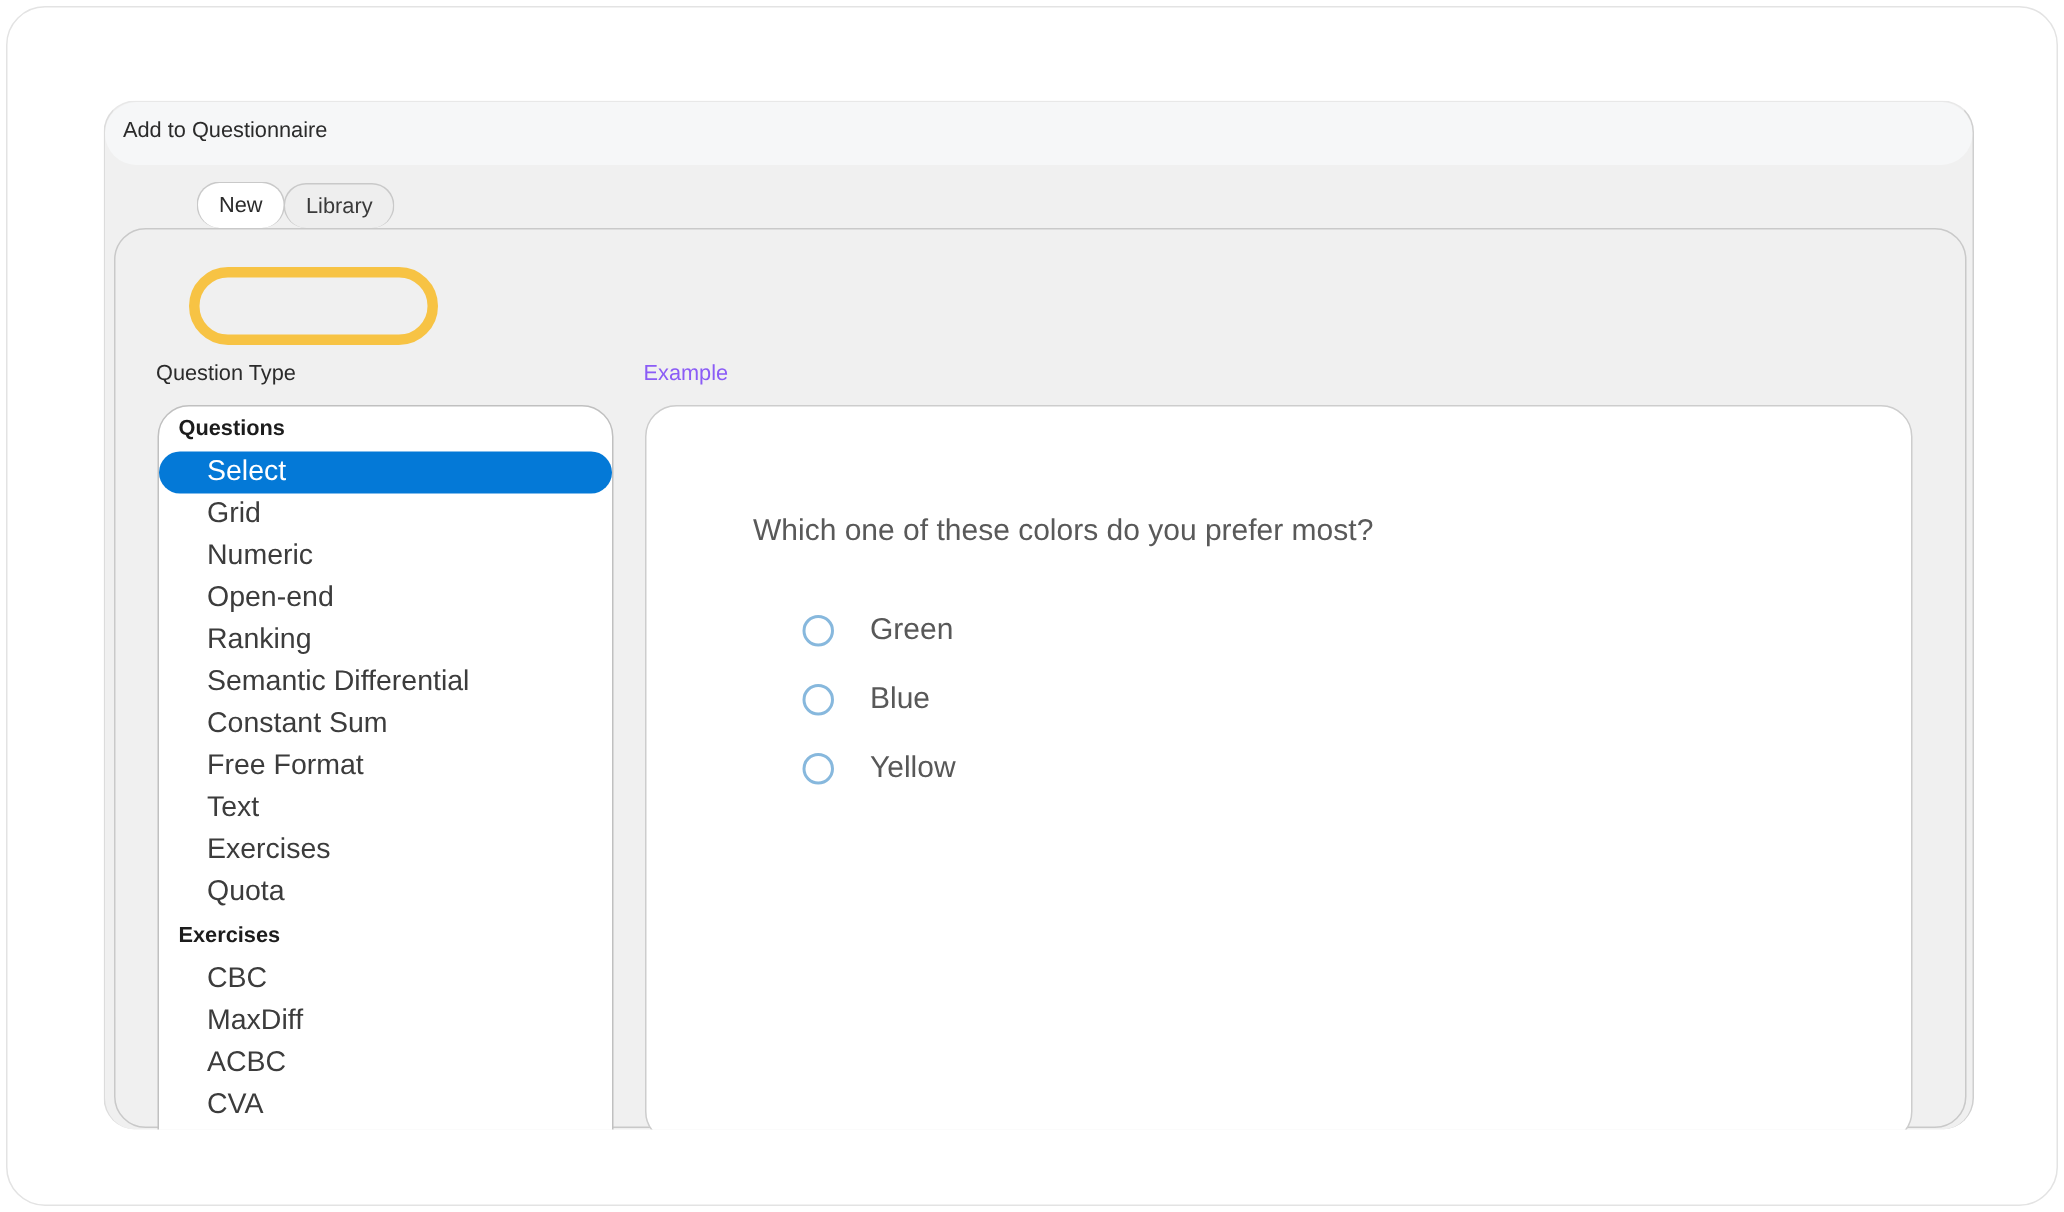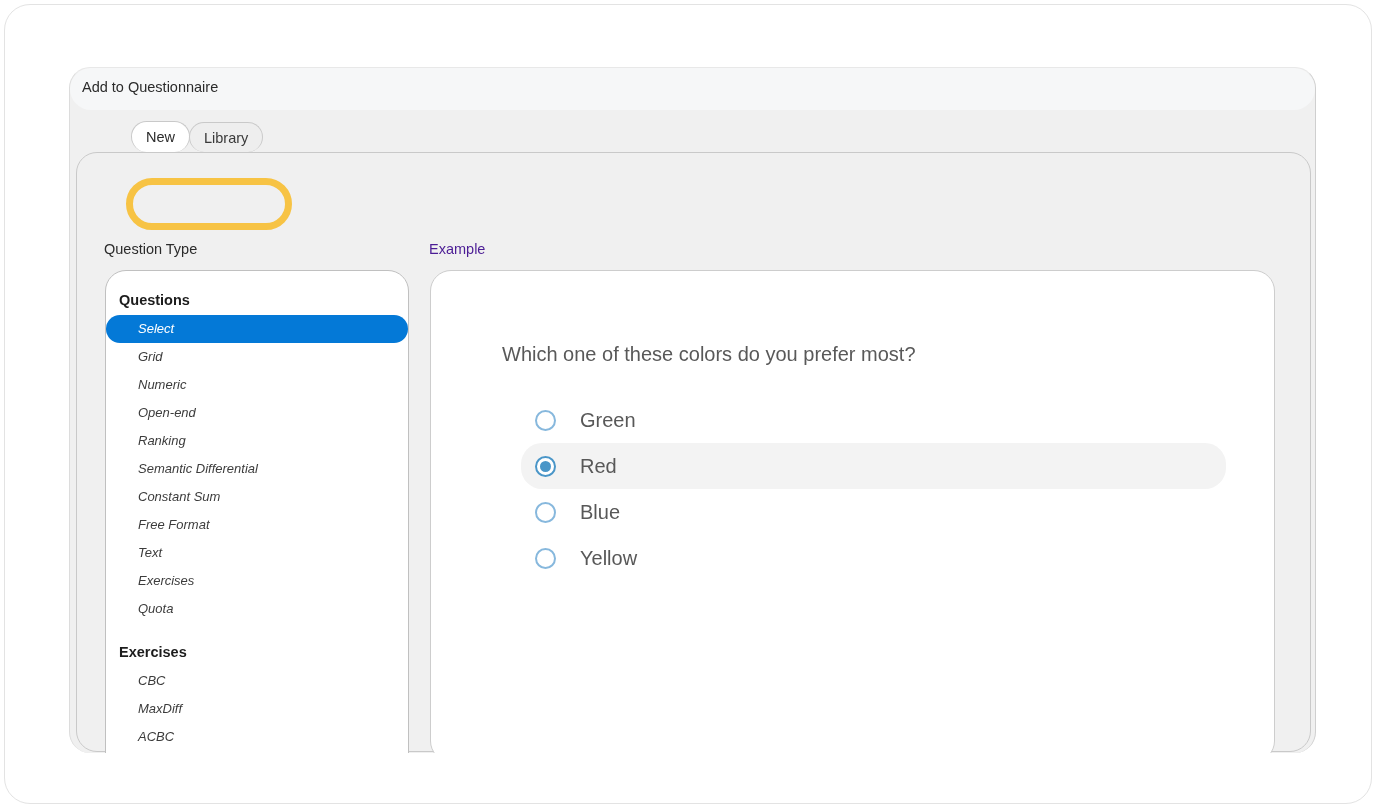--- a/index.html
+++ b/index.html
@@ -117,43 +117,42 @@
     left: 28px; top: 117px;
     width: 304px; height: 545px;
     background: #ffffff;
     border: 1px solid #c0c0c0;
     overflow: hidden;
   }
   .group-header {
     font-size: 14.5px;
     font-weight: bold;
     color: #1c1c1c;
-    padding: 19px 0 5px 13px;
+    padding: 5px 0 5px 13px;
     line-height: 20px;
   }
   .list-item {
-    font-size: 13px;
+    font-size: 19px;
     color: #3c3c3c;
     padding: 3px 3px 3px 32px;
     line-height: 22px;
     cursor: default;
     white-space: nowrap;
-    font-style: italic;
   }
   .list-item.selected {
     background: #0479d7;
     color: #ffffff;
   }
 
   
   #example-label {
     position: absolute;
     left: 352px; top: 88px;
     font-size: 14.5px;
-    color: #4c1d95;
+    color: #8b5cf6;
   }
   #example-box {
     position: absolute;
     left: 353px; top: 117px;
     width: 845px; height: 492px;
     background: #ffffff;
     border: 1px solid #cdcdcd;
   }
   #example-question {
     position: absolute;
@@ -243,24 +242,20 @@
       <div id="example-label">Example</div>
 
       <div id="example-box">
         <div id="example-question">Which one of these colors do you prefer most?</div>
 
         <div id="option-list">
           <div class="option-row">
             <span class="radio"></span>
             <span class="option-label">Green</span>
           </div>
-          <div class="option-row selected">
-            <span class="radio checked"></span>
-            <span class="option-label">Red</span>
-          </div>
           <div class="option-row">
             <span class="radio"></span>
             <span class="option-label">Blue</span>
           </div>
           <div class="option-row">
             <span class="radio"></span>
             <span class="option-label">Yellow</span>
           </div>
         </div>
       </div>

